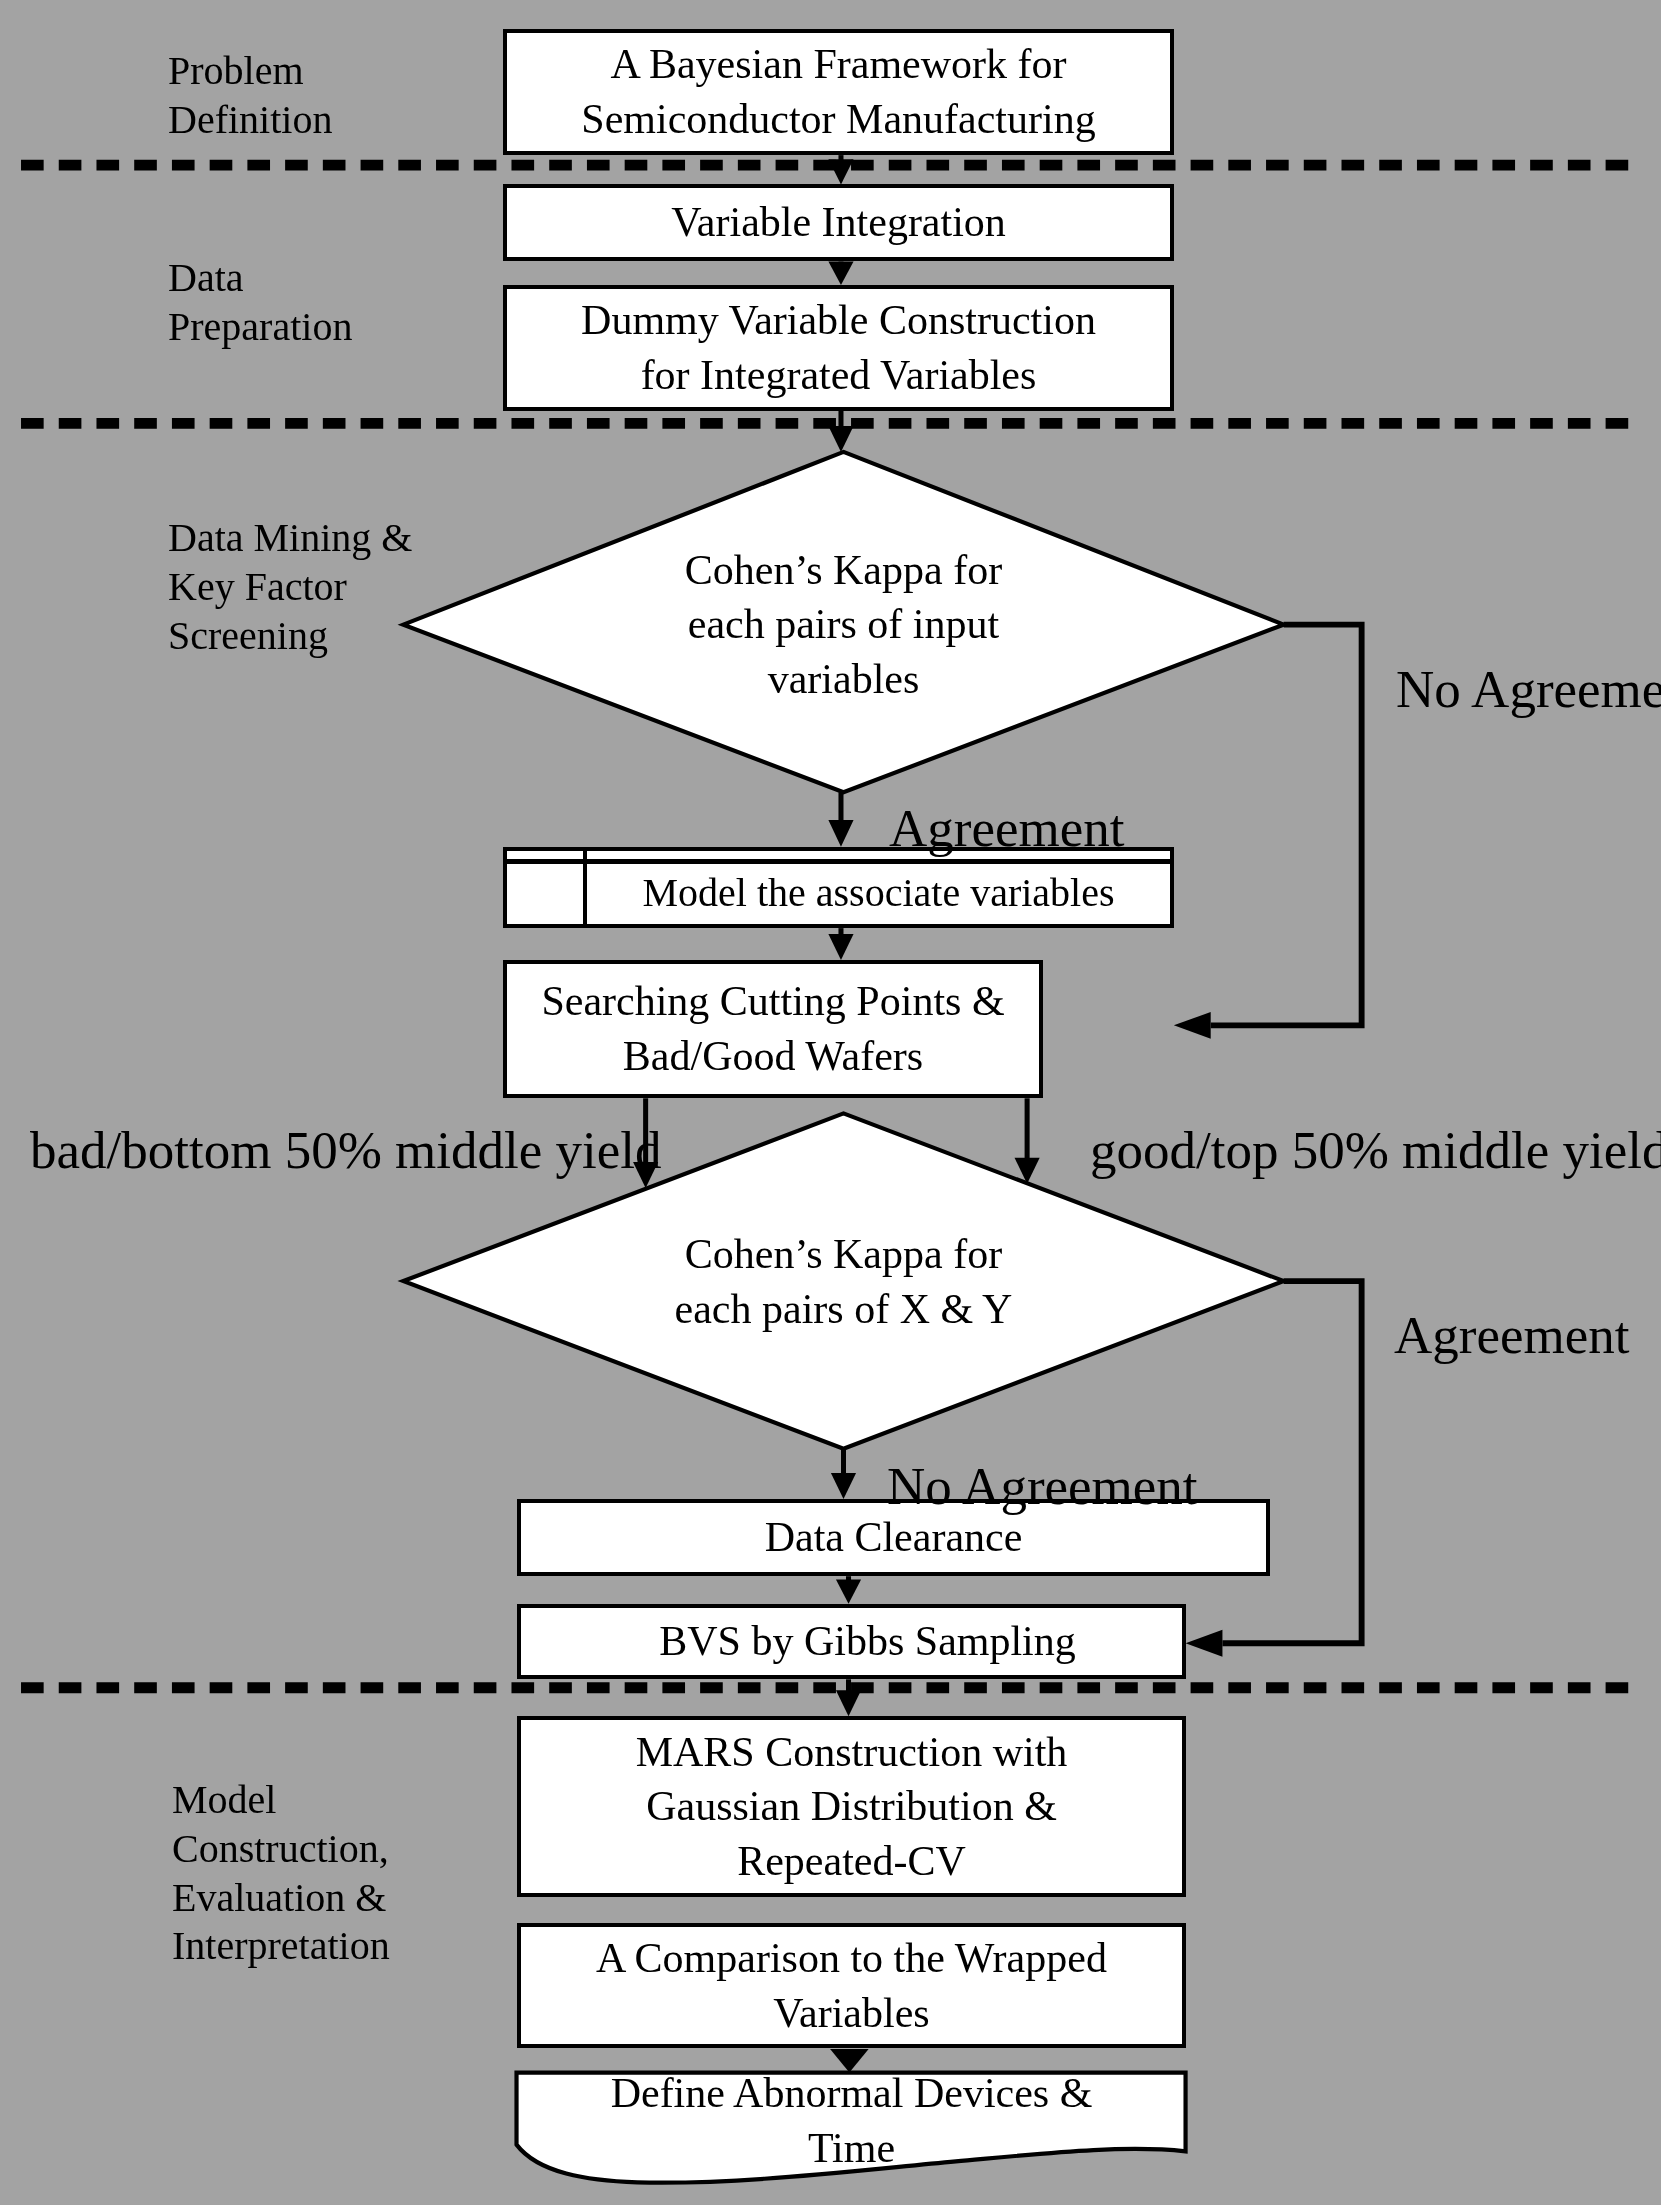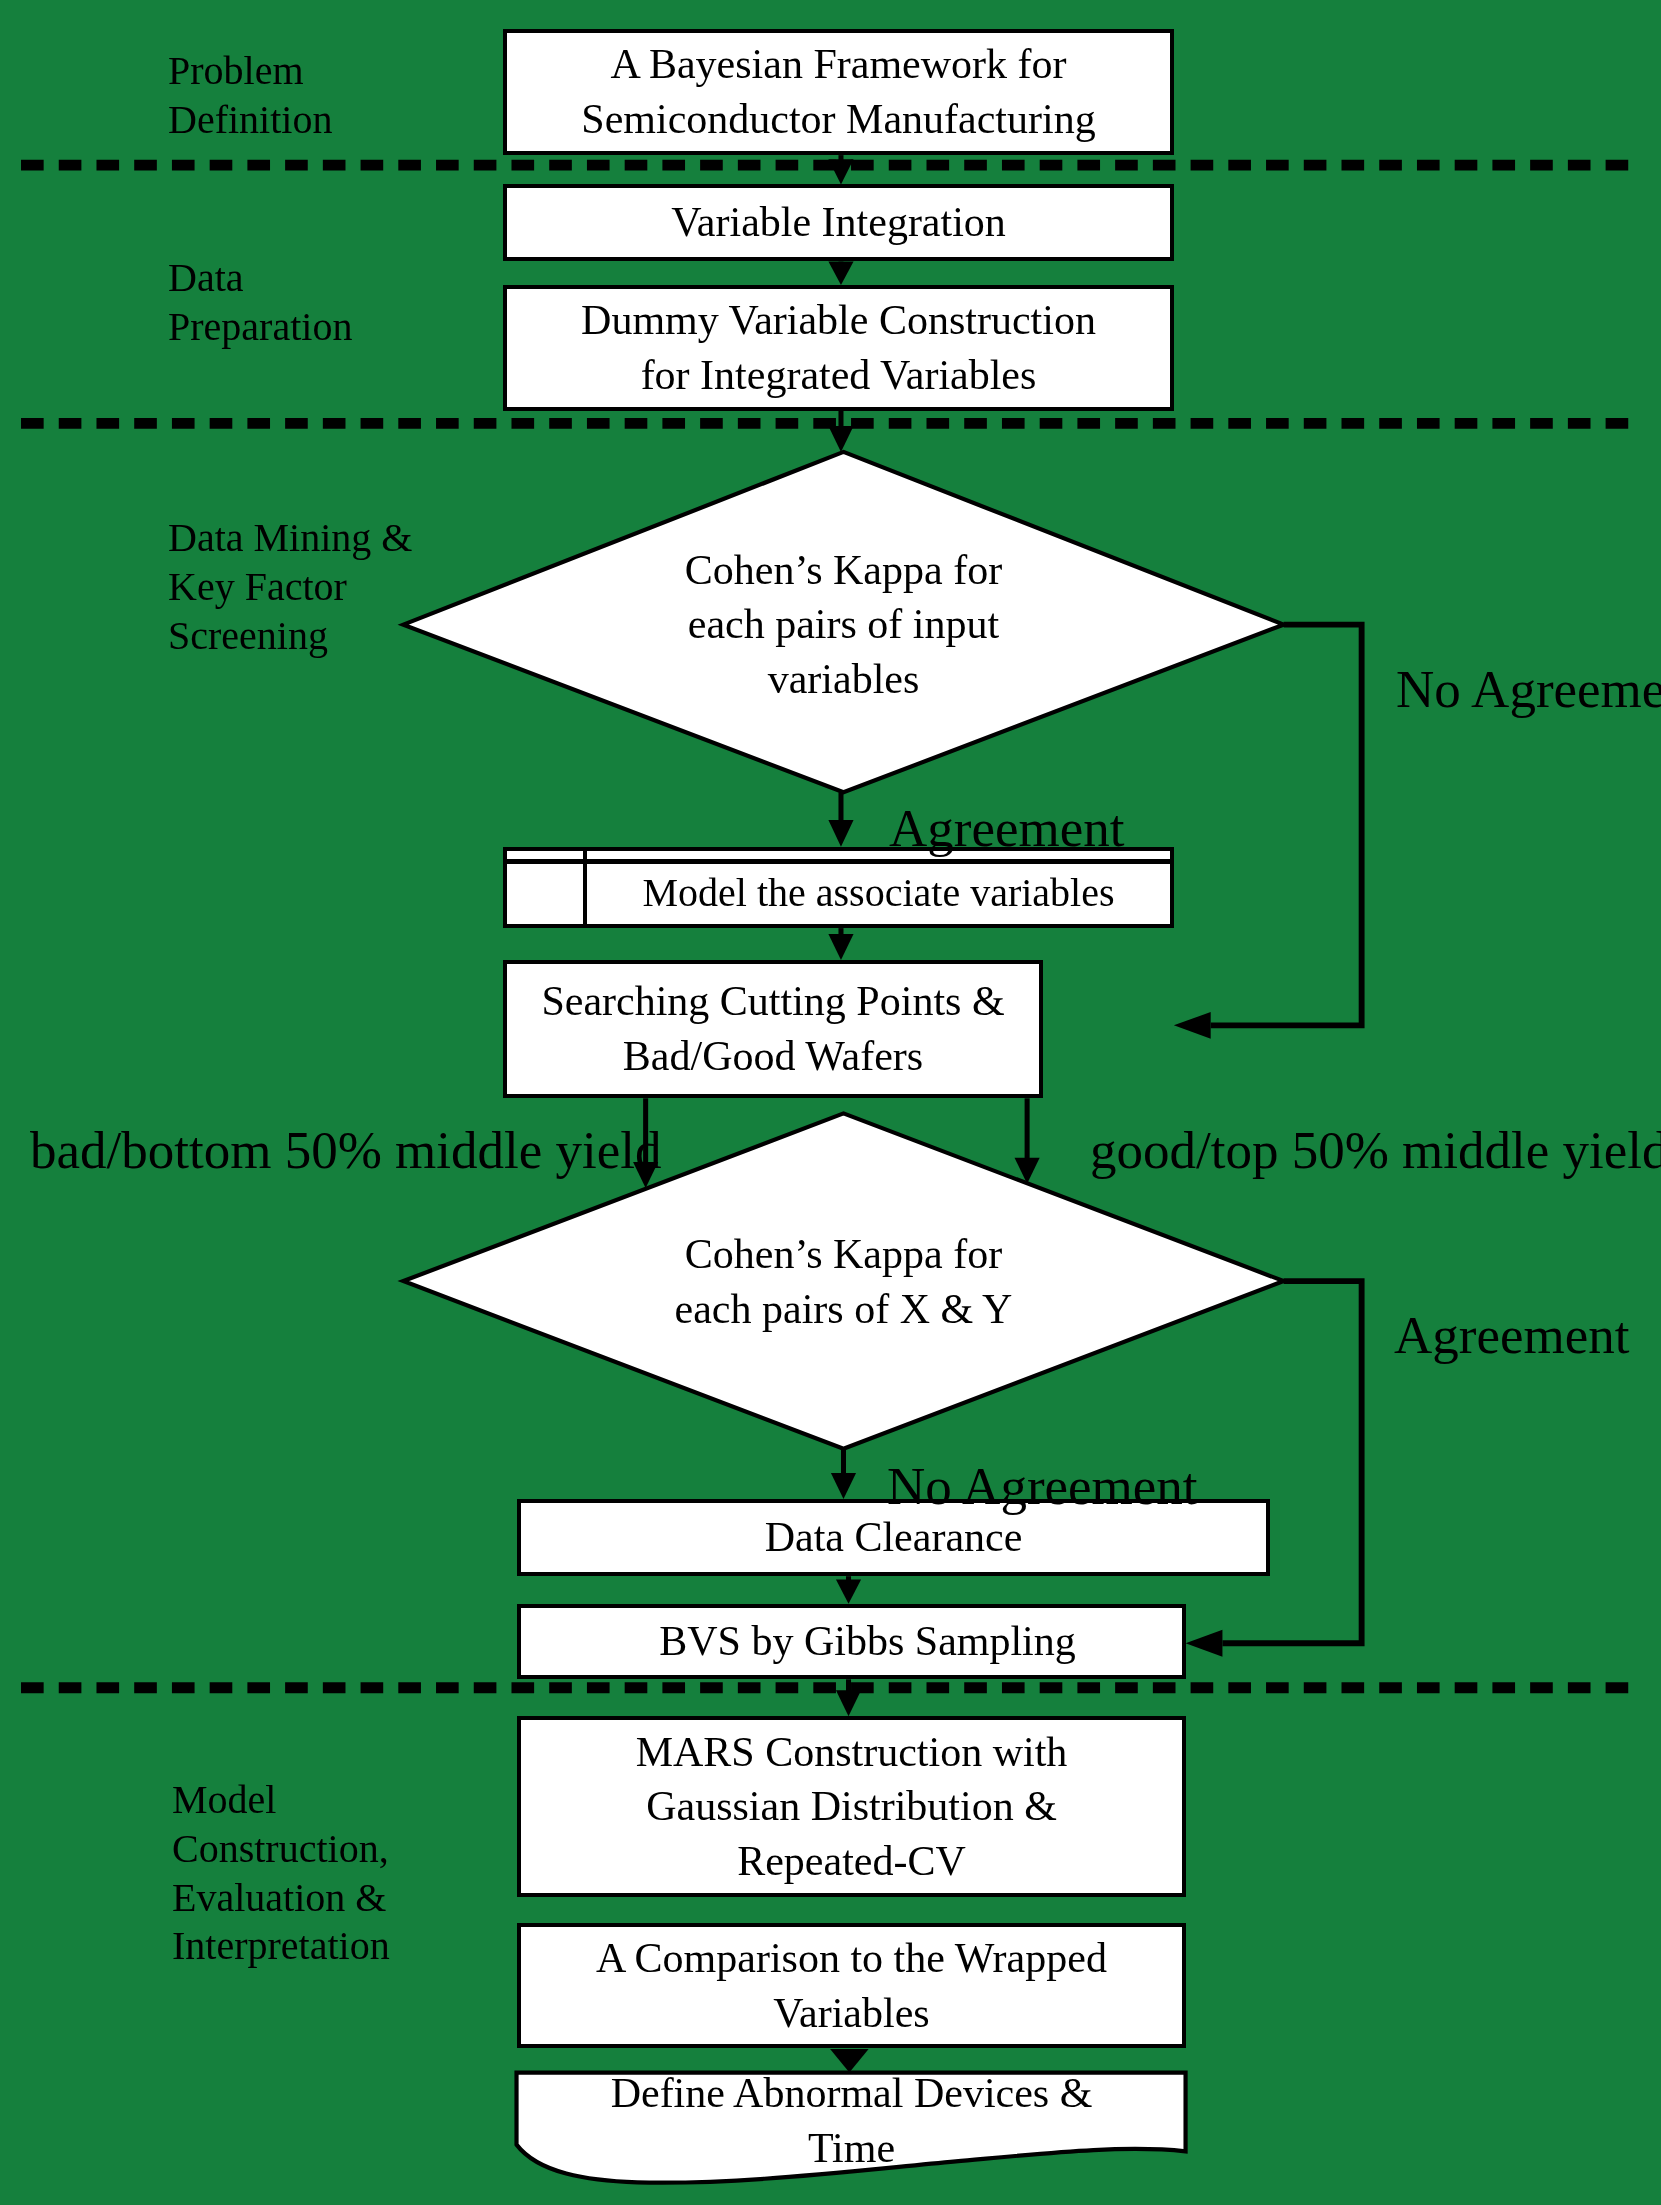--- a/index.html
+++ b/index.html
@@ -4,21 +4,21 @@
 <style>
   html, body {
     margin: 0;
     padding: 0;
     background: #ffffff;
   }
   .canvas {
     position: relative;
     width: 1661px;
     height: 2205px;
-    background: #15803d;
+    background: #a3a3a3;
     font-family: "Liberation Serif", "DejaVu Serif", serif;
     color: #000000;
     overflow: hidden;
   }
   .layer {
     position: absolute;
     left: 0;
     top: 0;
     width: 1661px;
     height: 2205px;

